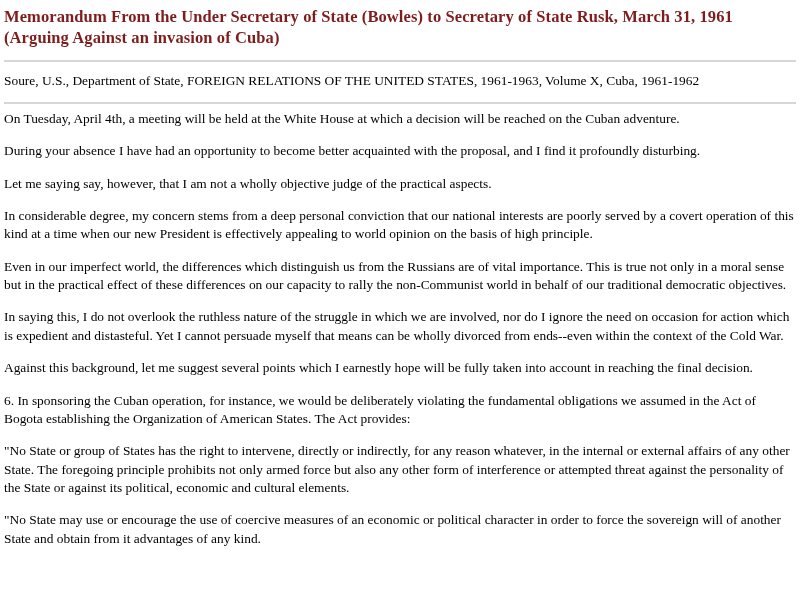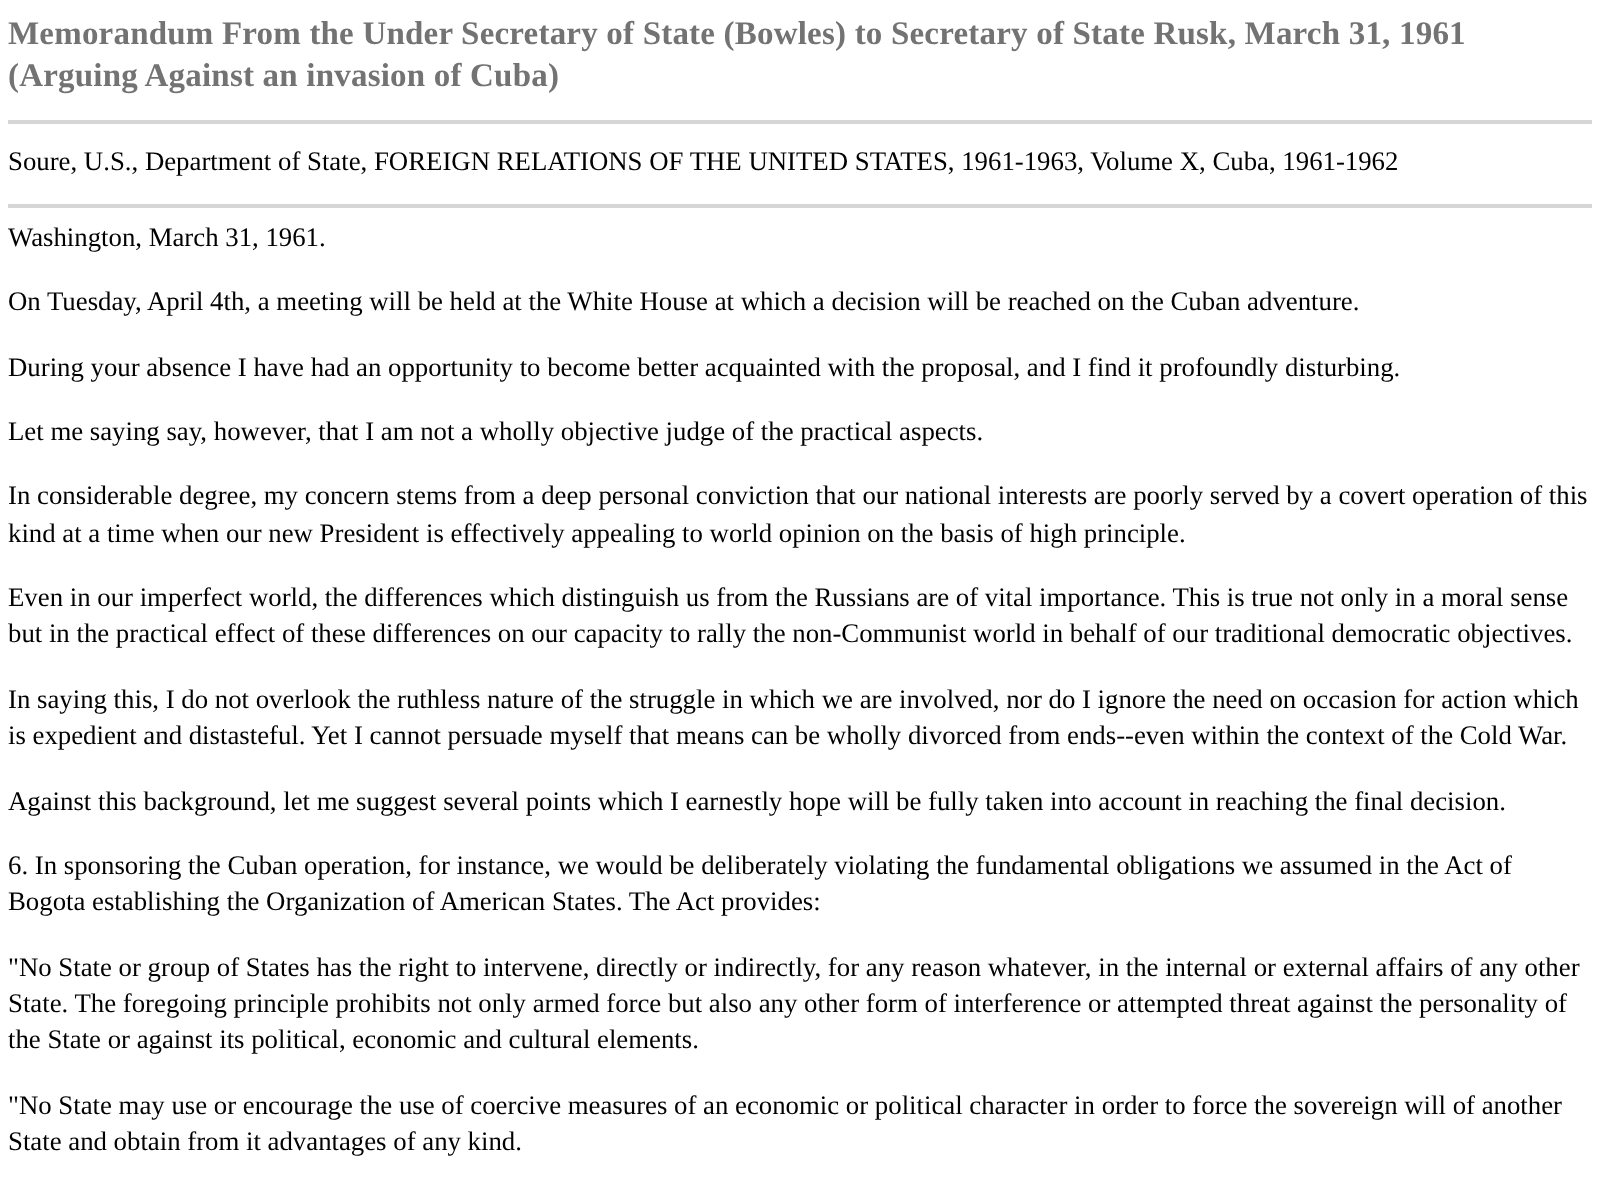--- a/index.html
+++ b/index.html
@@ -21,21 +21,21 @@
     padding: 0 4px 0 4px;
   }
   h1.doc-title {
     font-family: "Liberation Serif", "DejaVu Serif", serif;
     font-size: 16.5px;
     font-weight: bold;
     line-height: 1.30;
     margin: 6px 0 0 0;
     padding: 0 2px 0 0;
     letter-spacing: 0.1px;
-    color: #737373;
+    color: #7f1d1d;
   }
   hr.rule {
     border: none;
     border-top: 2px solid #d6d6d6;
     height: 0;
     margin: 11px 0 0 0;
     padding: 0;
     width: 100%;
   }
   hr.rule.second {
@@ -68,21 +68,20 @@
 
   <h1 class="doc-title">Memorandum From the Under Secretary of State (Bowles) to Secretary of State Rusk, March 31, 1961 (Arguing Against an invasion of Cuba)</h1>
 
   <hr class="rule">
 
   <p class="source-line">Soure, U.S., Department of State, FOREIGN RELATIONS OF THE UNITED STATES, 1961-1963, Volume X, Cuba, 1961-1962</p>
 
   <hr class="rule second">
 
   <div class="body-text">
-    <p class="para">Washington, March 31, 1961.</p>
     <p class="para">On Tuesday, April 4th, a meeting will be held at the White House at which a decision will be reached on the Cuban adventure.</p>
     <p class="para">During your absence I have had an opportunity to become better acquainted with the proposal, and I find it profoundly disturbing.</p>
     <p class="para">Let me saying say, however, that I am not a wholly objective judge of the practical aspects.</p>
     <p class="para">In considerable degree, my concern stems from a deep personal conviction that our national interests are poorly served by a covert operation of this kind at a time when our new President is effectively appealing to world opinion on the basis of high principle.</p>
     <p class="para">Even in our imperfect world, the differences which distinguish us from the Russians are of vital importance. This is true not only in a moral sense but in the practical effect of these differences on our capacity to rally the non-Communist world in behalf of our traditional democratic objectives.</p>
     <p class="para">In saying this, I do not overlook the ruthless nature of the struggle in which we are involved, nor do I ignore the need on occasion for action which is expedient and distasteful. Yet I cannot persuade myself that means can be wholly divorced from ends--even within the context of the Cold War.</p>
     <p class="para">Against this background, let me suggest several points which I earnestly hope will be fully taken into account in reaching the final decision.</p>
     <p class="para">6. In sponsoring the Cuban operation, for instance, we would be deliberately violating the fundamental obligations we assumed in the Act of Bogota establishing the Organization of American States. The Act provides:</p>
     <p class="para">"No State or group of States has the right to intervene, directly or indirectly, for any reason whatever, in the internal or external affairs of any other State. The foregoing principle prohibits not only armed force but also any other form of interference or attempted threat against the personality of the State or against its political, economic and cultural elements.</p>
     <p class="para">"No State may use or encourage the use of coercive measures of an economic or political character in order to force the sovereign will of another State and obtain from it advantages of any kind.</p>

